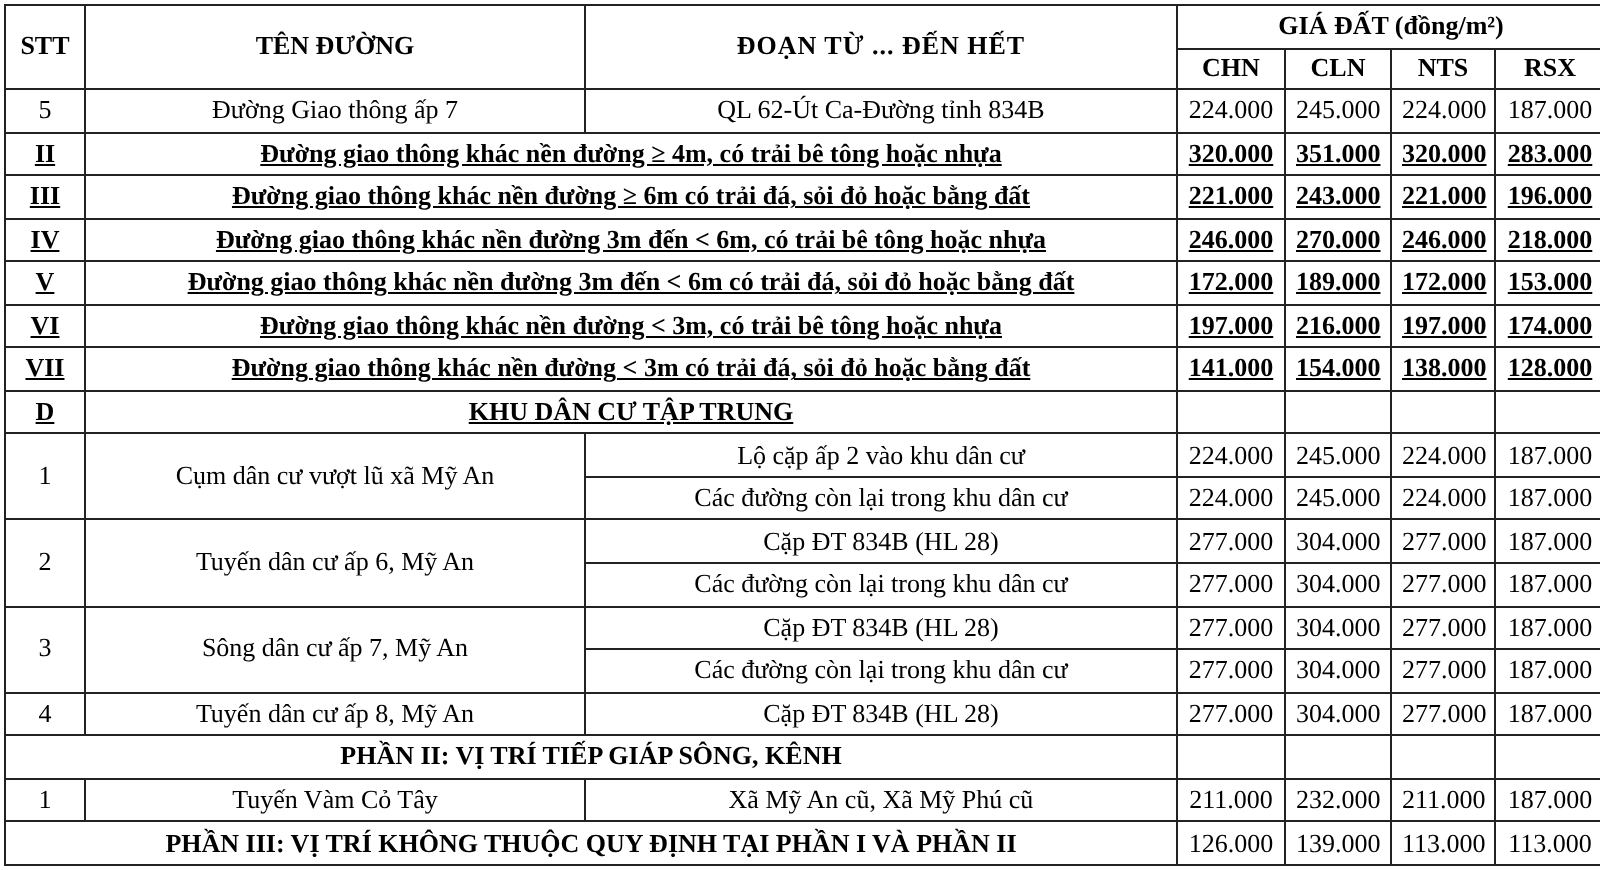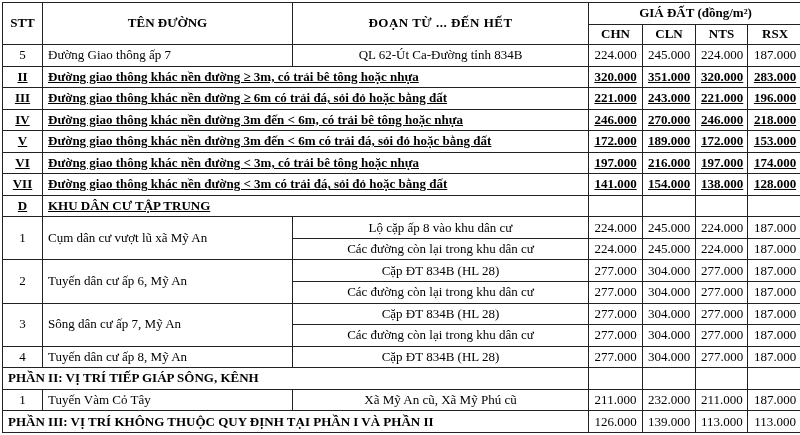--- a/index.html
+++ b/index.html
@@ -34,21 +34,21 @@
   }
   thead th {
     font-weight: bold;
     text-align: center;
     padding: 1px 2px;
   }
   thead tr.h1 { height: 22px; }
   thead tr.h2 { height: 20px; }
   tbody tr { height: 21px; }
   td.c-stt   { text-align: center; padding: 1px 2px; }
-  td.c-name  { text-align: left; margin-top: 11px; }
+  td.c-name  { text-align: center; margin-top: 11px; }
   td.c-seg   { text-align: center; }
   td.c-val   { text-align: center; padding: 1px 2px; }
   tr.row-category td, td.bold { font-weight: bold; text-decoration: underline; }
   tr.row-part td.part-title { font-weight: bold; }
   .seg-header { letter-spacing: 0.5px; }
 </style>
 </head>
 <body>
 
 <div class="page">
@@ -81,21 +81,21 @@
           <td class="c-stt">5</td>
           <td class="c-name">Đường Giao thông ấp 7</td>
           <td class="c-seg">QL 62-Út Ca-Đường tỉnh 834B</td>
           <td class="c-val">224.000</td>
           <td class="c-val">245.000</td>
           <td class="c-val">224.000</td>
           <td class="c-val">187.000</td>
         </tr>
         <tr class="row row-category">
           <td class="c-stt bold">II</td>
-          <td class="c-name bold" colspan="2">Đường giao thông khác nền đường ≥ 3m, có trải bê tông hoặc nhựa</td>
+          <td class="c-name bold" colspan="2">Đường giao thông khác nền đường ≥ 4m, có trải bê tông hoặc nhựa</td>
           <td class="c-val">320.000</td>
           <td class="c-val">351.000</td>
           <td class="c-val">320.000</td>
           <td class="c-val">283.000</td>
         </tr>
         <tr class="row row-category">
           <td class="c-stt bold">III</td>
           <td class="c-name bold" colspan="2">Đường giao thông khác nền đường ≥ 6m có trải đá, sỏi đỏ hoặc bằng đất</td>
           <td class="c-val">221.000</td>
           <td class="c-val">243.000</td>
@@ -138,21 +138,21 @@
           <td class="c-stt bold">D</td>
           <td class="c-name bold" colspan="2">KHU DÂN CƯ TẬP TRUNG</td>
           <td class="c-val"></td>
           <td class="c-val"></td>
           <td class="c-val"></td>
           <td class="c-val"></td>
         </tr>
         <tr class="row row-group">
           <td class="c-stt" rowspan="2">1</td>
           <td class="c-name" rowspan="2">Cụm dân cư vượt lũ xã Mỹ An</td>
-          <td class="c-seg">Lộ cặp ấp 8 vào khu dân cư</td>
+          <td class="c-seg">Lộ cặp ấp 2 vào khu dân cư</td>
           <td class="c-val">224.000</td>
           <td class="c-val">245.000</td>
           <td class="c-val">224.000</td>
           <td class="c-val">187.000</td>
         </tr>
         <tr class="row row-group">
           <td class="c-seg">Các đường còn lại trong khu dân cư</td>
           <td class="c-val">224.000</td>
           <td class="c-val">245.000</td>
           <td class="c-val">224.000</td>

